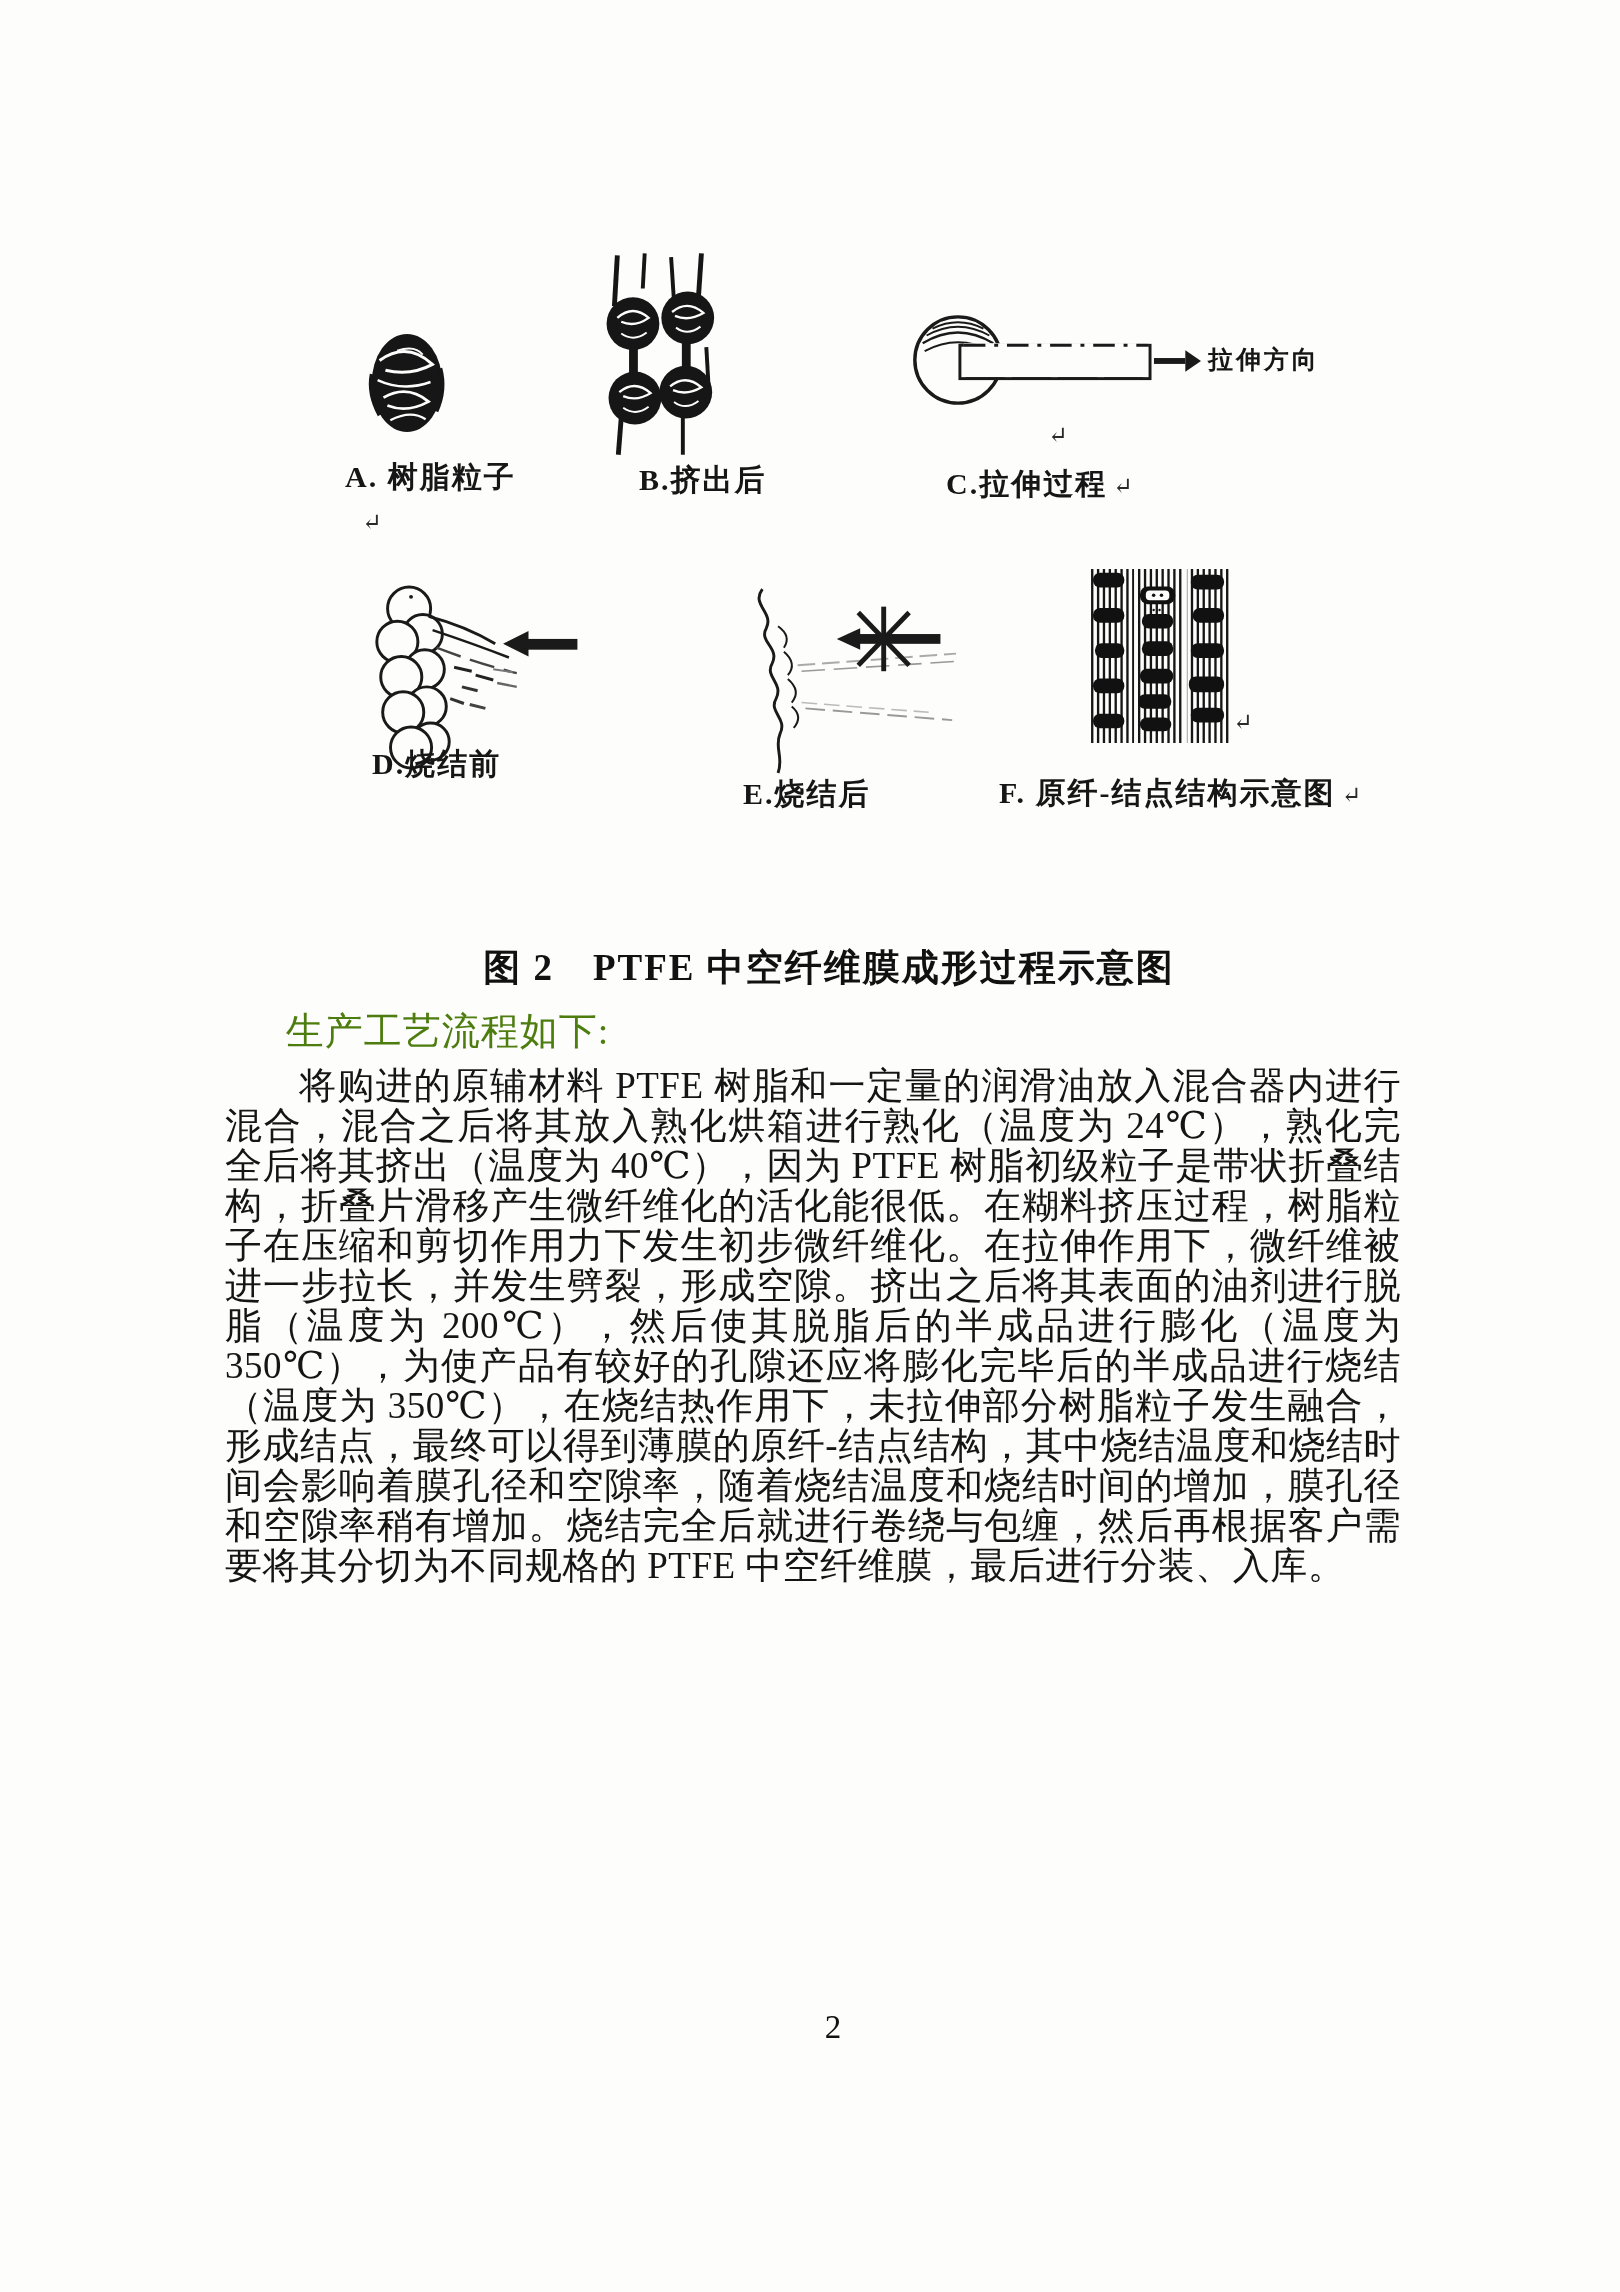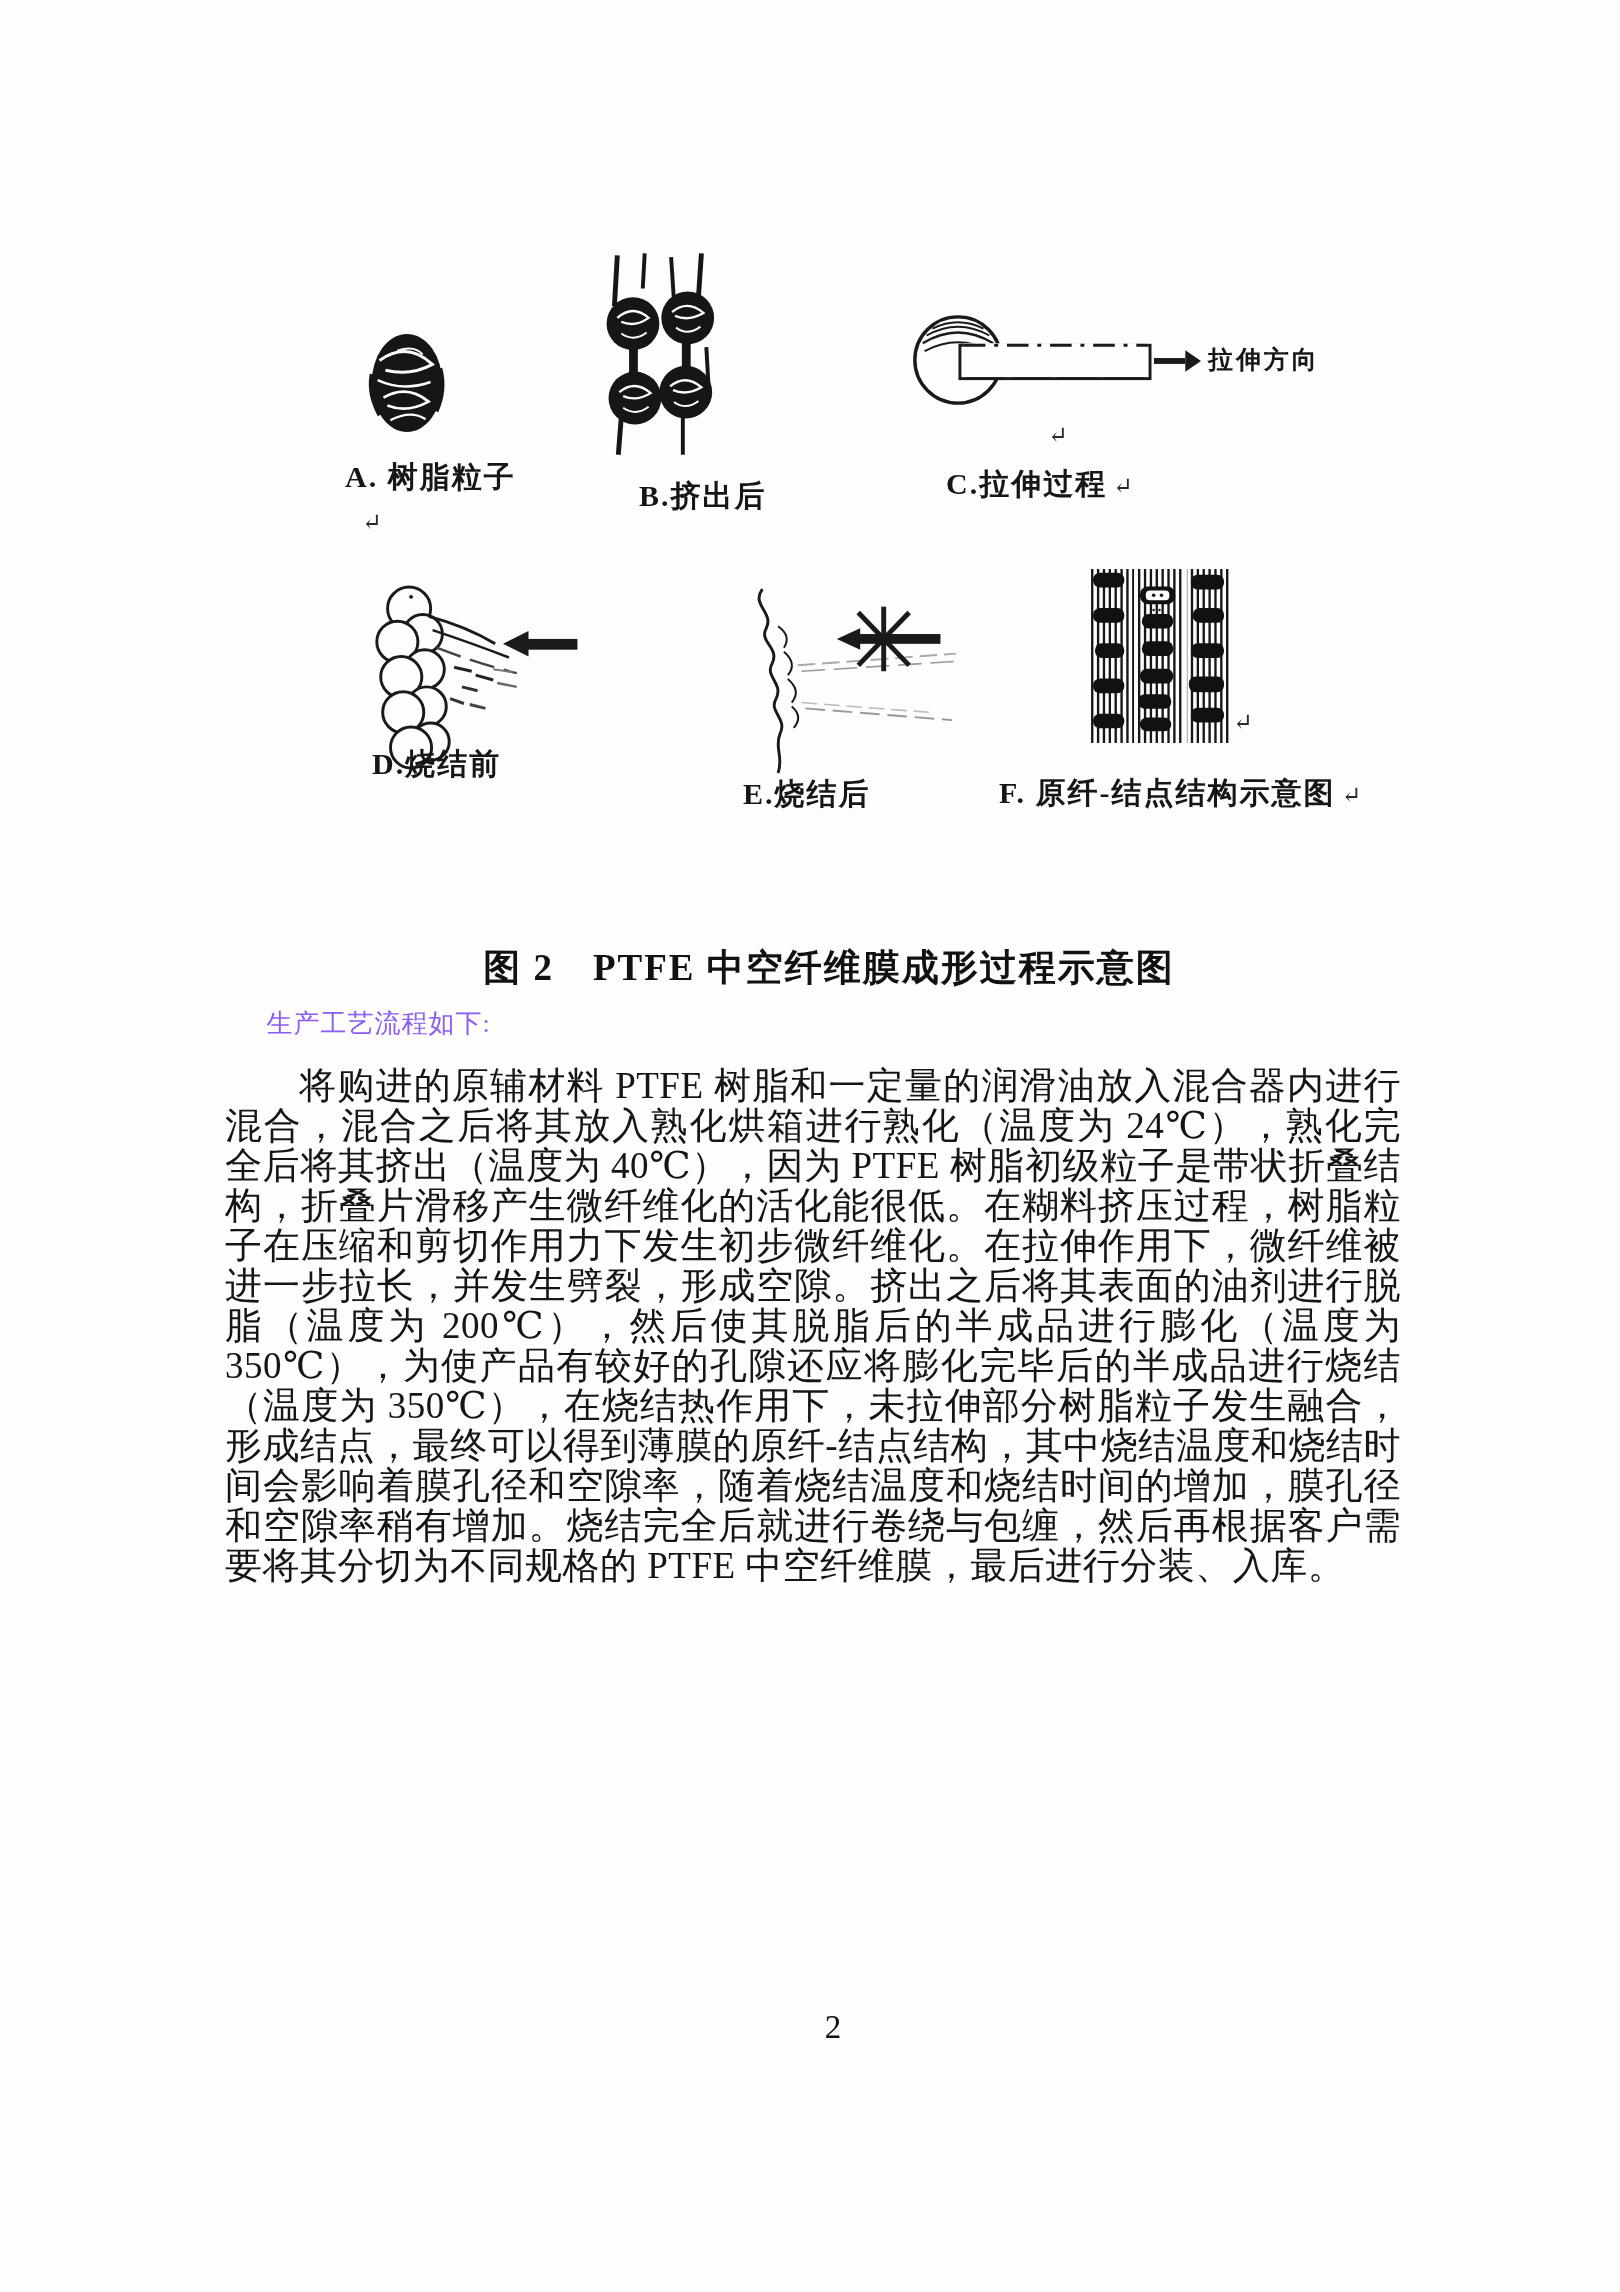--- a/index.html
+++ b/index.html
@@ -41,24 +41,24 @@
     padding-left:38px;
     box-sizing:border-box;
     text-align:center;
     font-size:37px;
     font-weight:700;
     letter-spacing:2px;
     color:#111;
   }
   .intro{
     left:225px;top:1006px;width:1176px;
-    font-size:26px;
+    font-size:38px;
     text-indent:1.6em;
     letter-spacing:1px;
-    color:#8b5cf6;
+    color:#4d7c0f;
   }
   .bodytext{
     left:225px;top:1066px;width:1176px;
     font-size:37px;
     line-height:40px;
     text-align:justify;
     text-justify:inter-character;
     text-indent:2em;
     letter-spacing:0.5px;
     color:#151515;
@@ -106,21 +106,21 @@
     <rect x="96" y="88" width="9" height="36" fill="#161616"></rect>
     <path d="M30 66 q16 -14 32 0 q-14 10 -28 4" stroke="#fdfdfc" stroke-width="2.4" fill="none"></path>
     <path d="M34 82 q13 9 26 -1" stroke="#fdfdfc" stroke-width="2" fill="none"></path>
     <path d="M86 60 q16 -13 32 1 q-15 9 -29 3" stroke="#fdfdfc" stroke-width="2.4" fill="none"></path>
     <path d="M90 76 q12 9 25 -1" stroke="#fdfdfc" stroke-width="2" fill="none"></path>
     <path d="M32 142 q16 -13 32 1 q-14 9 -28 3" stroke="#fdfdfc" stroke-width="2.4" fill="none"></path>
     <path d="M36 158 q13 9 26 -1" stroke="#fdfdfc" stroke-width="2" fill="none"></path>
     <path d="M84 136 q16 -13 32 1 q-15 9 -29 3" stroke="#fdfdfc" stroke-width="2.4" fill="none"></path>
     <path d="M88 152 q12 9 25 -1" stroke="#fdfdfc" stroke-width="2" fill="none"></path>
   </svg>
-  <div class="abs plabel" style="left:639px;top:468px">B.挤出后</div>
+  <div class="abs plabel" style="left:639px;top:452px">B.挤出后</div>
 
   <svg class="abs" style="left:907px;top:306px" width="294" height="108" viewBox="0 0 300 110">
     <circle cx="52" cy="55" r="44" fill="#fdfdfc" stroke="#1a1a1a" stroke-width="3.5"></circle>
     <path d="M16 38 Q52 16 88 38" stroke="#1a1a1a" stroke-width="2.4" fill="none"></path>
     <path d="M20 30 Q52 12 84 30" stroke="#1a1a1a" stroke-width="2" fill="none"></path>
     <path d="M26 23 Q52 10 78 23" stroke="#1a1a1a" stroke-width="2" fill="none"></path>
     <path d="M18 46 Q52 28 86 46" stroke="#1a1a1a" stroke-width="2" fill="none"></path>
     <rect x="54" y="40" width="194" height="34" fill="#fdfdfc" stroke="#1a1a1a" stroke-width="3"></rect>
     <line x1="58" y1="40" x2="246" y2="40" stroke="#fdfdfc" stroke-width="4"></line>
     <line x1="58" y1="40" x2="246" y2="40" stroke="#1a1a1a" stroke-width="3" stroke-dasharray="22 9 4 9"></line>

